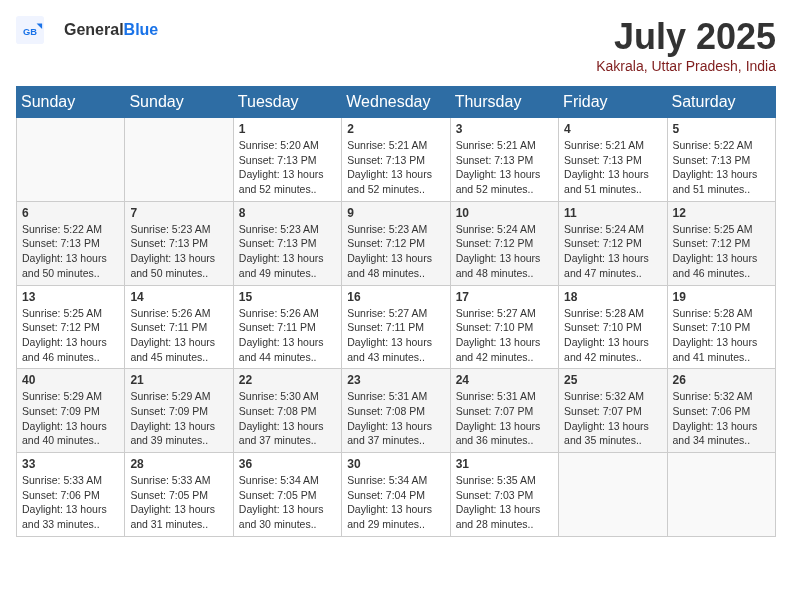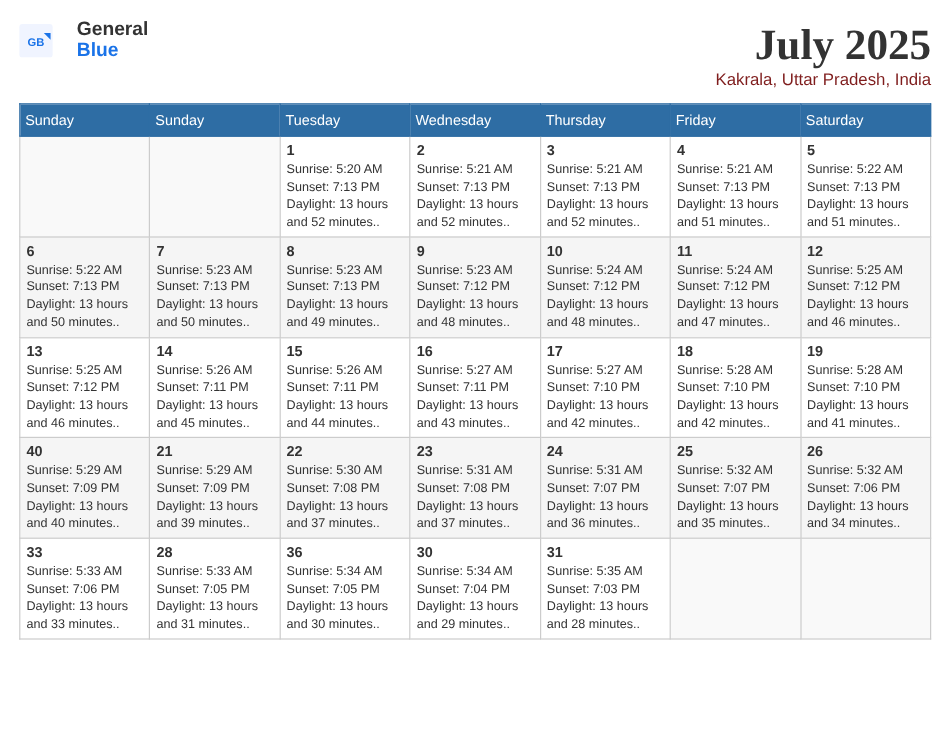--- a/index.html
+++ b/index.html
@@ -16,21 +16,21 @@
       align-items: flex-start;
       margin-bottom: 12px;
     }
     .logo {
       display: flex;
       align-items: center;
       gap: 20px;
     }
     .logo-text {
       display: flex;
-      flex-direction: column;
+      flex-direction: row;
       line-height: 1.1;
     }
     .logo-general {
       font-size: 16px;
       font-weight: bold;
       color: #333;
     }
     .logo-blue {
       font-size: 16px;
       font-weight: bold;
@@ -40,37 +40,36 @@
       width: 28px;
       height: 28px;
     }
     .title-section {
       text-align: right;
     }
     .month-title {
       font-size: 36px;
       font-weight: bold;
       color: #333;
-      font-family: Liberation Serif, serif;
     }
     .location {
       font-size: 14px;
       color: #7f1d1d;
     }
     .calendar {
       width: 100%;
       border-collapse: collapse;
       font-size: 11px;
     }
     .calendar th {
       background: #2e6da4;
       color: #fff;
       padding: 6px 4px;
       text-align: left;
-      font-size: 12px;
+      font-size: 16px;
       font-weight: normal;
       border: 1px solid #2e6da4;
     }
     .calendar td {
       border: 1px solid #ccc;
       padding: 4px 5px;
       vertical-align: top;
       width: calc(100% / 7);
       min-height: 80px;
       background: #fff;

